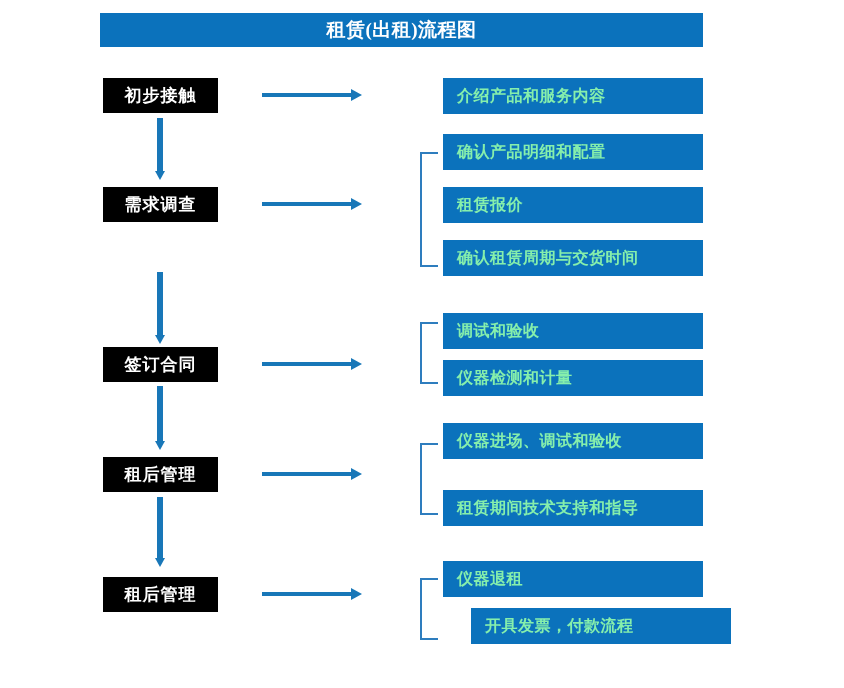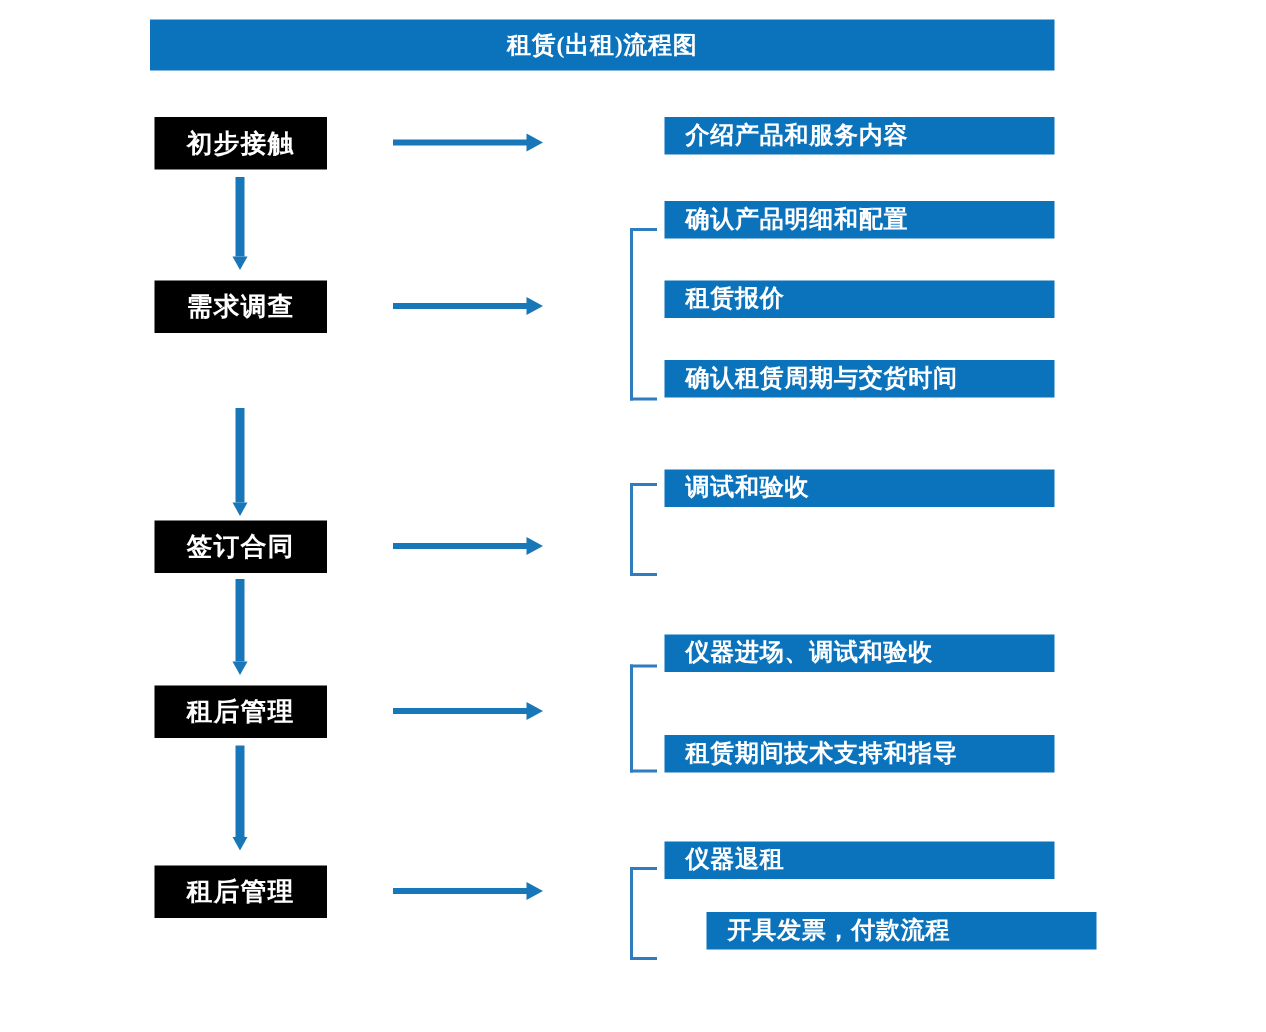--- a/index.html
+++ b/index.html
@@ -25,21 +25,21 @@
 
   
   .title-bar {
     position: absolute;
     left: 100px;
     top: 13px;
     width: 603px;
     height: 34px;
     background: #0B72BC;
     color: #ffffff;
-    font-size: 16px;
+    font-size: 19px;
     font-weight: bold;
     display: flex;
     align-items: center;
     justify-content: center;
     letter-spacing: 0.5px;
   }
 
   
   .stage-box {
     position: absolute;
@@ -54,23 +54,23 @@
     align-items: center;
     justify-content: center;
     letter-spacing: 1px;
   }
 
   
   .detail-box {
     position: absolute;
     left: 443px;
     width: 260px;
-    height: 25px;
+    height: 36px;
     background: #0B72BC;
-    color: #ffffff;
+    color: #86efac;
     font-size: 16px;
     font-weight: bold;
     display: flex;
     align-items: center;
     padding-left: 14px;
     box-sizing: border-box;
     letter-spacing: 0.5px;
   }
 
   
@@ -175,20 +175,21 @@
 
   <div class="stage-box" style="top:347px;">签订合同</div>
 
   <div class="h-arrow" style="top:358px;">
     <div class="shaft"></div>
     <div class="head"></div>
   </div>
 
   <div class="bracket" style="top:322px; height:62px;"></div>
   <div class="detail-box" style="top:313px;">调试和验收</div>
+  <div class="detail-box" style="top:360px;">仪器检测和计量</div>
 
   <div class="v-arrow" style="top:386px; height:64px;">
     <div class="shaft"></div>
     <div class="head"></div>
   </div>
 
   <div class="stage-box" style="top:457px;">租后管理</div>
 
   <div class="h-arrow" style="top:468px;">
     <div class="shaft"></div>

